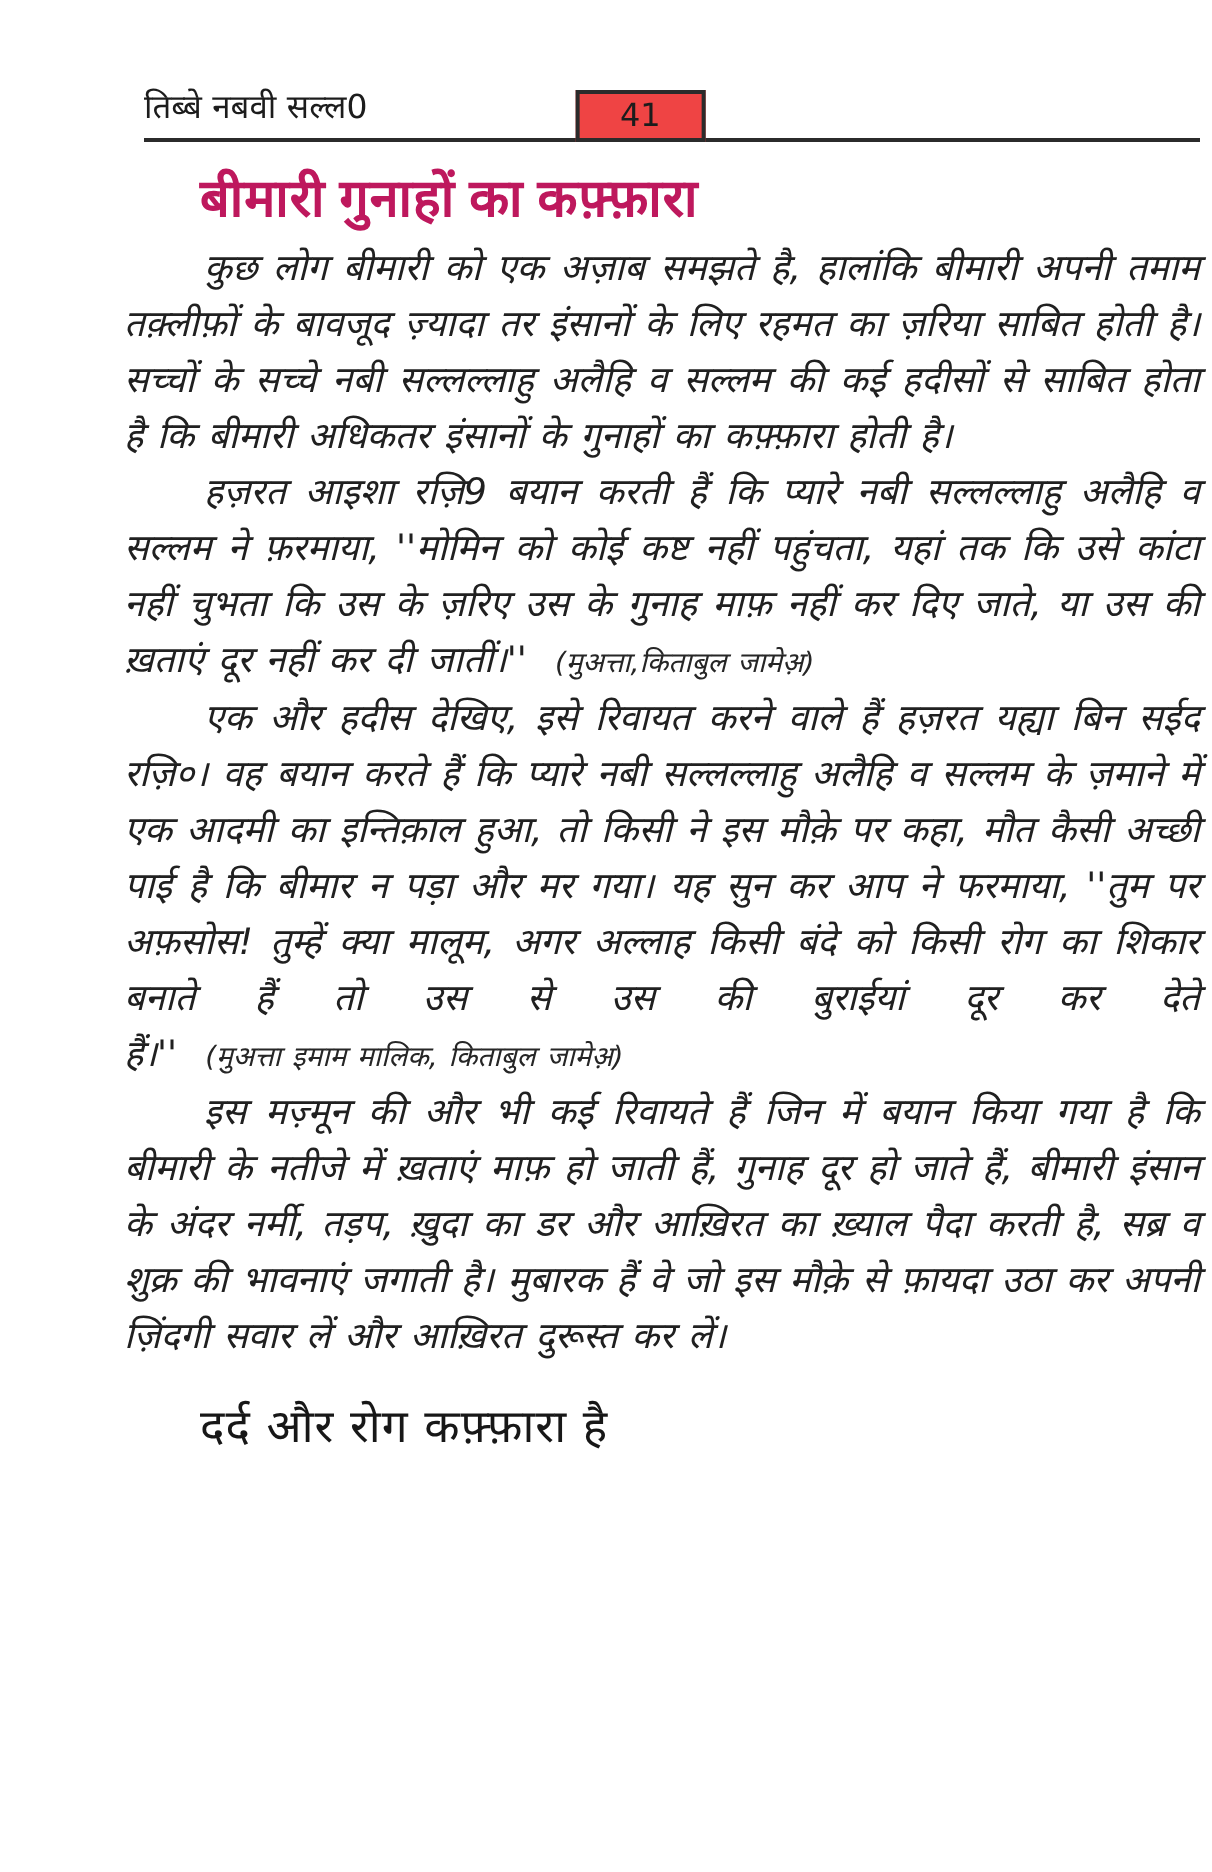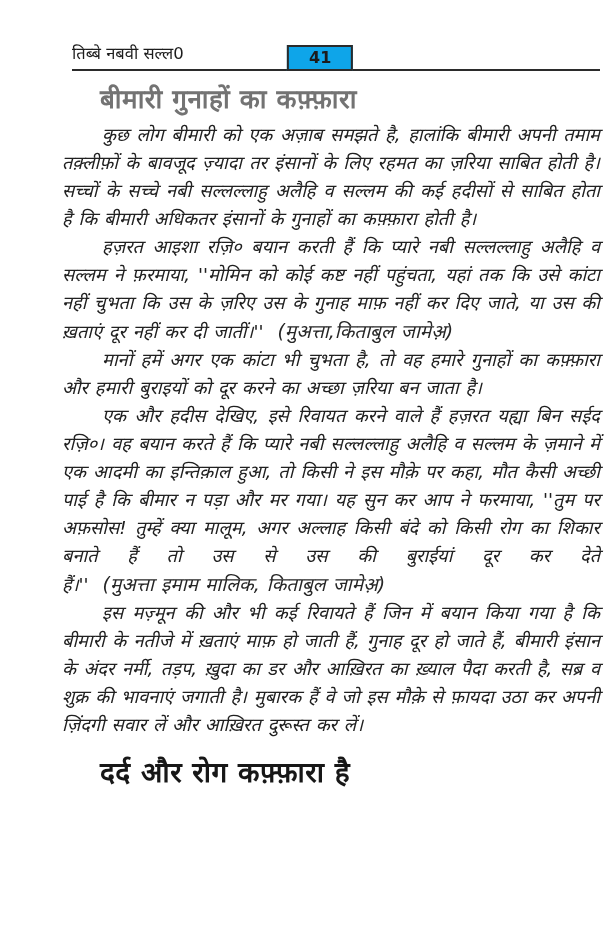--- a/index.html
+++ b/index.html
@@ -37,55 +37,55 @@
   }
   .running-header .h-left,
   .running-header .h-right {
     white-space: nowrap;
   }
   .page-number-box {
     position: absolute;
     left: 47%;
     bottom: -2px;
     transform: translateX(-50%);
-    background: #0ea5e9;
+    background: #ef4444;
     border: 2px solid #2b2b2b;
     padding: 1px 20px 2px 20px;
     font-size: 16px;
     line-height: 1.2;
-    font-weight: bold;
   }
   
   .section-heading-1 {
     font-size: 26px;
     font-weight: 700;
     margin: 9px 0 5px 38px;
     letter-spacing: 0.5px;
-    color: #737373;
+    color: #be185d;
+    font-family: Liberation Serif, serif;
   }
   .section-heading-2 {
-    font-size: 28px;
-    font-weight: 700;
+    font-size: 23px;
+    font-weight: 400;
     margin: 13px 0 6px 38px;
     letter-spacing: 0.5px;
     color: #171717;
   }
   
   .body-par {
     margin: 0;
     font-size: 18.2px;
     line-height: 28px;
     text-align: justify;
     text-indent: 40px;
     color: #202020;
     word-spacing: 1px;
     font-style: italic;
   }
   .attr {
-    font-size: 19px;
+    font-size: 14px;
     white-space: nowrap;
     margin-left: 14px;
     color: #262626;
   }
 </style>
 </head>
 <body>
 
 <div class="page">
 
@@ -93,23 +93,22 @@
     <span class="h-left">तिब्बे नबवी सल्ल0</span>
     <span class="page-number-box">
       <span>41</span>
     </span>
   </div>
 
   <div class="section-heading-1">बीमारी गुनाहों का कफ़्फ़ारा</div>
 
   <p class="body-par"><span>कुछ लोग बीमारी को एक अज़ाब समझते है, हालांकि बीमारी अपनी तमाम तक़्लीफ़ों के बावजूद ज़्यादा तर इंसानों के लिए रहमत का ज़रिया साबित होती है। सच्चों के सच्चे नबी सल्लल्लाहु अलैहि व सल्लम की कई हदीसों से साबित होता है कि बीमारी अधिकतर इंसानों के गुनाहों का कफ़्फ़ारा होती है।</span></p>
 
-  <p class="body-par"><span>हज़रत आइशा रज़ि० बयान करती हैं कि प्यारे नबी सल्लल्लाहु अलैहि व सल्लम ने फ़रमाया, ''मोमिन को कोई कष्ट नहीं पहुंचता, यहां तक कि उसे कांटा नहीं चुभता कि उस के ज़रिए उस के गुनाह माफ़ नहीं कर दिए जाते, या उस की ख़ताएं दूर नहीं कर दी जातीं।''</span><span class="attr">(मुअत्ता,किताबुल जामेअ़)</span></p>
+  <p class="body-par"><span>हज़रत आइशा रज़ि9 बयान करती हैं कि प्यारे नबी सल्लल्लाहु अलैहि व सल्लम ने फ़रमाया, ''मोमिन को कोई कष्ट नहीं पहुंचता, यहां तक कि उसे कांटा नहीं चुभता कि उस के ज़रिए उस के गुनाह माफ़ नहीं कर दिए जाते, या उस की ख़ताएं दूर नहीं कर दी जातीं।''</span><span class="attr">(मुअत्ता,किताबुल जामेअ़)</span></p>
 
-  <p class="body-par"><span>मानों हमें अगर एक कांटा भी चुभता है, तो वह हमारे गुनाहों का कफ़्फ़ारा और हमारी बुराइयों को दूर करने का अच्छा ज़रिया बन जाता है।</span></p>
 
   <p class="body-par"><span>एक और हदीस देखिए, इसे रिवायत करने वाले हैं हज़रत यह्या बिन सईद रज़ि०। वह बयान करते हैं कि प्यारे नबी सल्लल्लाहु अलैहि व सल्लम के ज़माने में एक आदमी का इन्तिक़ाल हुआ, तो किसी ने इस मौक़े पर कहा, मौत कैसी अच्छी पाई है कि बीमार न पड़ा और मर गया। यह सुन कर आप ने फरमाया, ''तुम पर अफ़सोस! तुम्हें क्या मालूम, अगर अल्लाह किसी बंदे को किसी रोग का शिकार बनाते हैं तो उस से उस की बुराईयां दूर कर देते हैं।''</span><span class="attr">(मुअत्ता इमाम मालिक, किताबुल जामेअ़)</span></p>
 
   <p class="body-par"><span>इस मज़्मून की और भी कई रिवायते हैं जिन में बयान किया गया है कि बीमारी के नतीजे में ख़ताएं माफ़ हो जाती हैं, गुनाह दूर हो जाते हैं, बीमारी इंसान के अंदर नर्मी, तड़प, ख़ुदा का डर और आख़िरत का ख़्याल पैदा करती है, सब्र व शुक्र की भावनाएं जगाती है। मुबारक हैं वे जो इस मौक़े से फ़ायदा उठा कर अपनी ज़िंदगी सवार लें और आख़िरत दुरूस्त कर लें।</span></p>
 
   <div class="section-heading-2">दर्द और रोग कफ़्फ़ारा है</div>
 
 
 </div>
 

